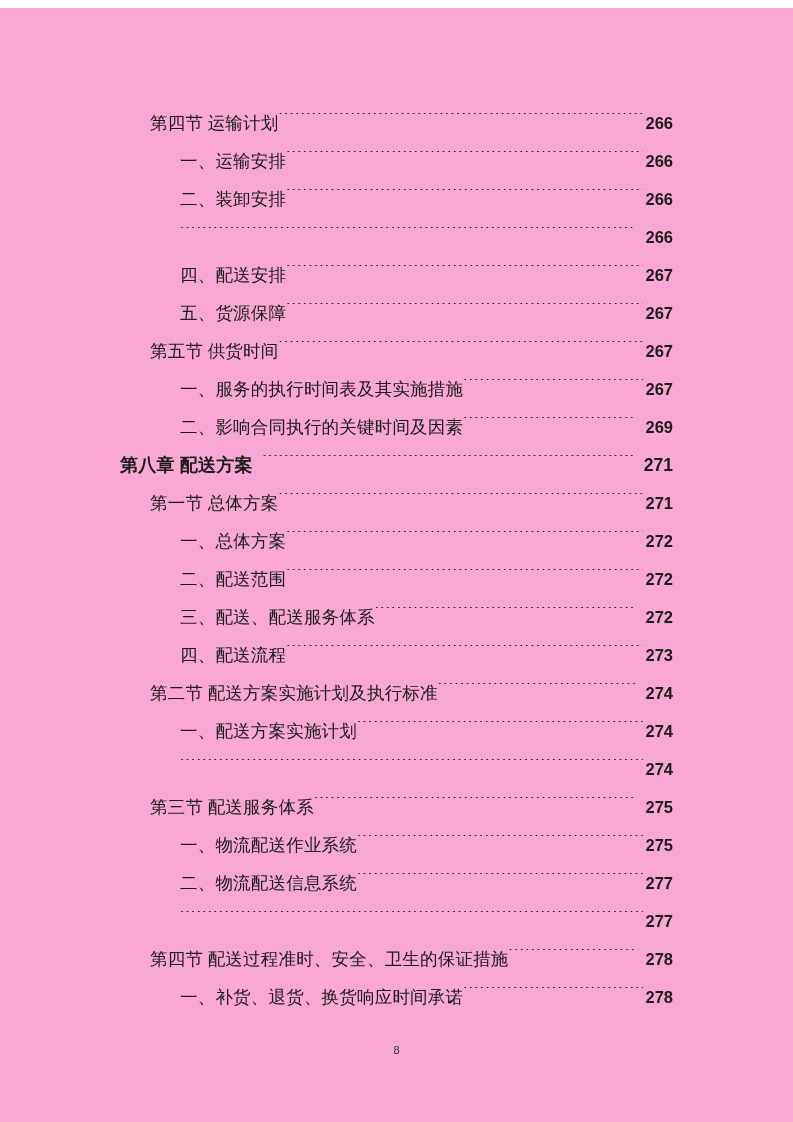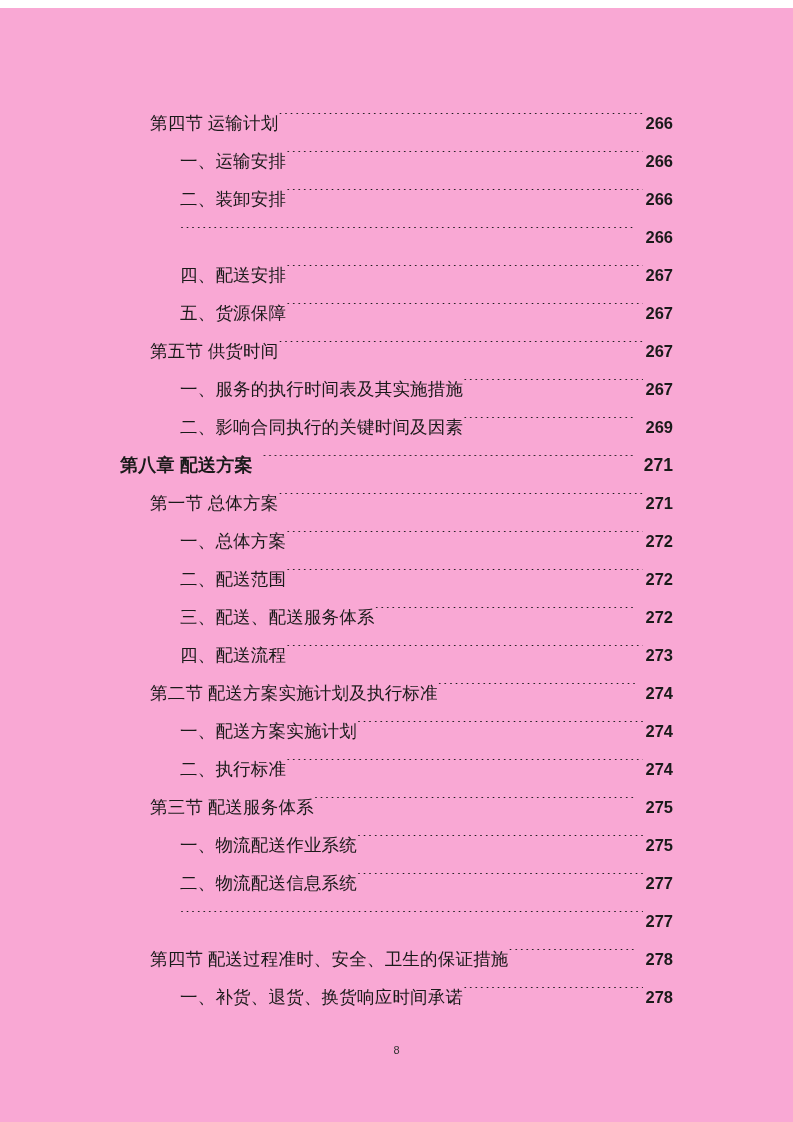--- a/index.html
+++ b/index.html
@@ -207,21 +207,20 @@
         <span class="title">第二节  配送方案实施计划及执行标准</span>
         <span class="leader"></span>
         <span class="pageno">274</span>
       </div>
       <div class="toc-entry lvl-item">
         <span class="title">一、配送方案实施计划</span>
         <span class="leader"></span>
         <span class="pageno">274</span>
       </div>
       <div class="toc-entry lvl-item">
-        <span class="title">二、执行标准</span>
         <span class="leader"></span>
         <span class="pageno">274</span>
       </div>
       <div class="toc-entry lvl-section gap">
         <span class="title">第三节  配送服务体系</span>
         <span class="leader"></span>
         <span class="pageno">275</span>
       </div>
       <div class="toc-entry lvl-item">
         <span class="title">一、物流配送作业系统</span>

